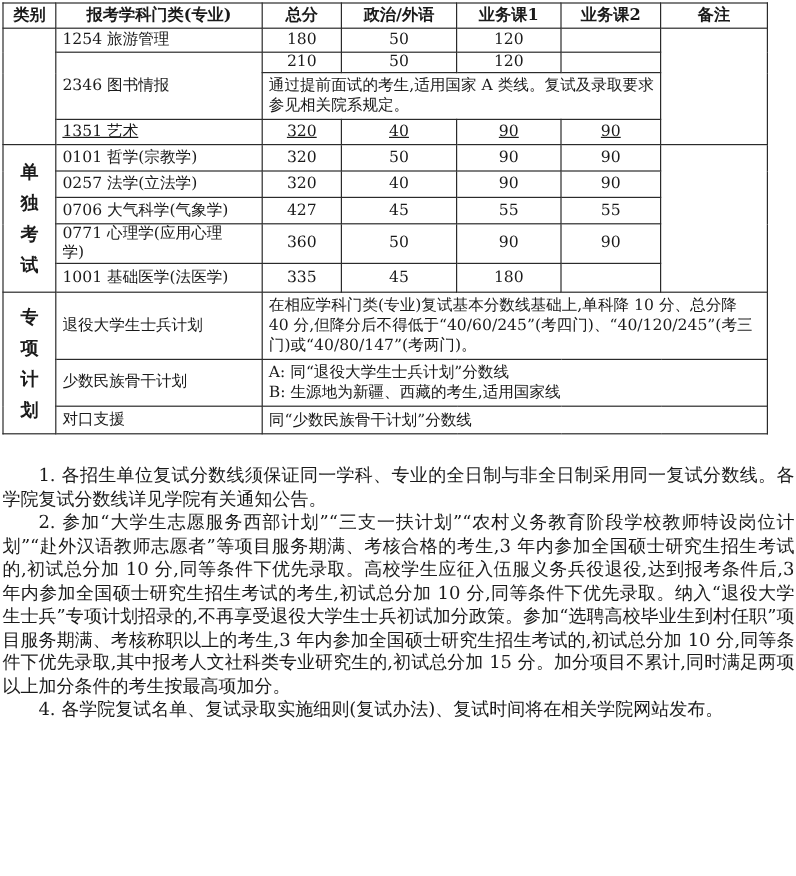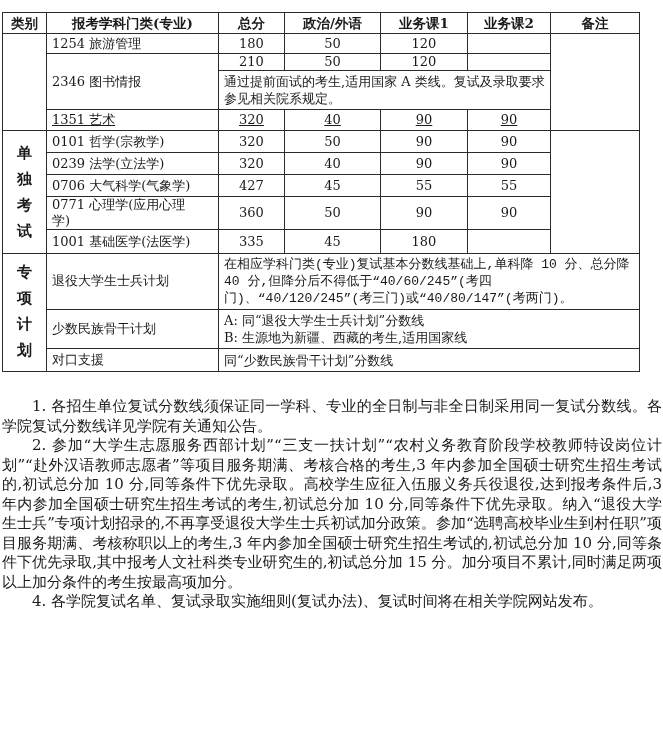--- a/index.html
+++ b/index.html
@@ -5,21 +5,21 @@
   * { box-sizing: border-box; }
   html, body { margin: 0; padding: 0; background: #ffffff; }
   body {
     font-family: "DejaVu Serif", "Liberation Serif", serif;
     color: #1a1a1a;
     width: 663px;
   }
   .page {
     width: 663px;
     height: 730px;
-    padding: 12px 1px 0 2px;
+    padding: 2px 1px 0 2px;
     background: #ffffff;
     overflow: hidden;
   }
   table.score-table {
     border-collapse: collapse;
     table-layout: fixed;
     width: 637px;
   }
   .score-table th, .score-table td {
     border: 1px solid #2b2b2b;
@@ -45,21 +45,21 @@
     word-break: break-all;
     vertical-align: middle;
     margin-top: 13px;
   }
   td.major { text-align: left; padding-left: 5px; }
   td.num { text-align: center; }
   td.note-text { text-align: left; line-height: 17px; padding: 2px 5px; }
   .prewrap { white-space: pre-wrap; }
   tr.h20 { height: 20px; } tr.h15 { height: 15px; } tr.h35 { height: 35px; }
   tr.h21 { height: 21px; text-decoration: underline; } tr.h22 { height: 22px; } tr.h24 { height: 24px; }
-  tr.h41 { height: 30px; } tr.h53 { height: 53px; font-family: Liberation Mono, monospace; } tr.h36 { height: 36px; }
+  tr.h41 { height: 30px; } tr.h53 { height: 53px; } tr.h36 { height: 36px; }
   tr.h23 { height: 23px; }
   .notes {
     margin-top: 25px;
     width: 660px;
   }
   .notes-title {
     font-weight: bold;
     font-size: 15px;
     margin: 0 0 11px 0;
   }
@@ -130,21 +130,21 @@
     <tr class="h22">
       <td class="cat" rowspan="5">单独考试</td>
       <td class="major">0101 哲学(宗教学)</td>
       <td class="num">320</td>
       <td class="num">50</td>
       <td class="num">90</td>
       <td class="num">90</td>
       <td rowspan="5"></td>
     </tr>
     <tr class="h22">
-      <td class="major">0239 法学(立法学)</td>
+      <td class="major">0257 法学(立法学)</td>
       <td class="num">320</td>
       <td class="num">40</td>
       <td class="num">90</td>
       <td class="num">90</td>
     </tr>
     <tr class="h22">
       <td class="major">0706 大气科学(气象学)</td>
       <td class="num">427</td>
       <td class="num">45</td>
       <td class="num">55</td>

